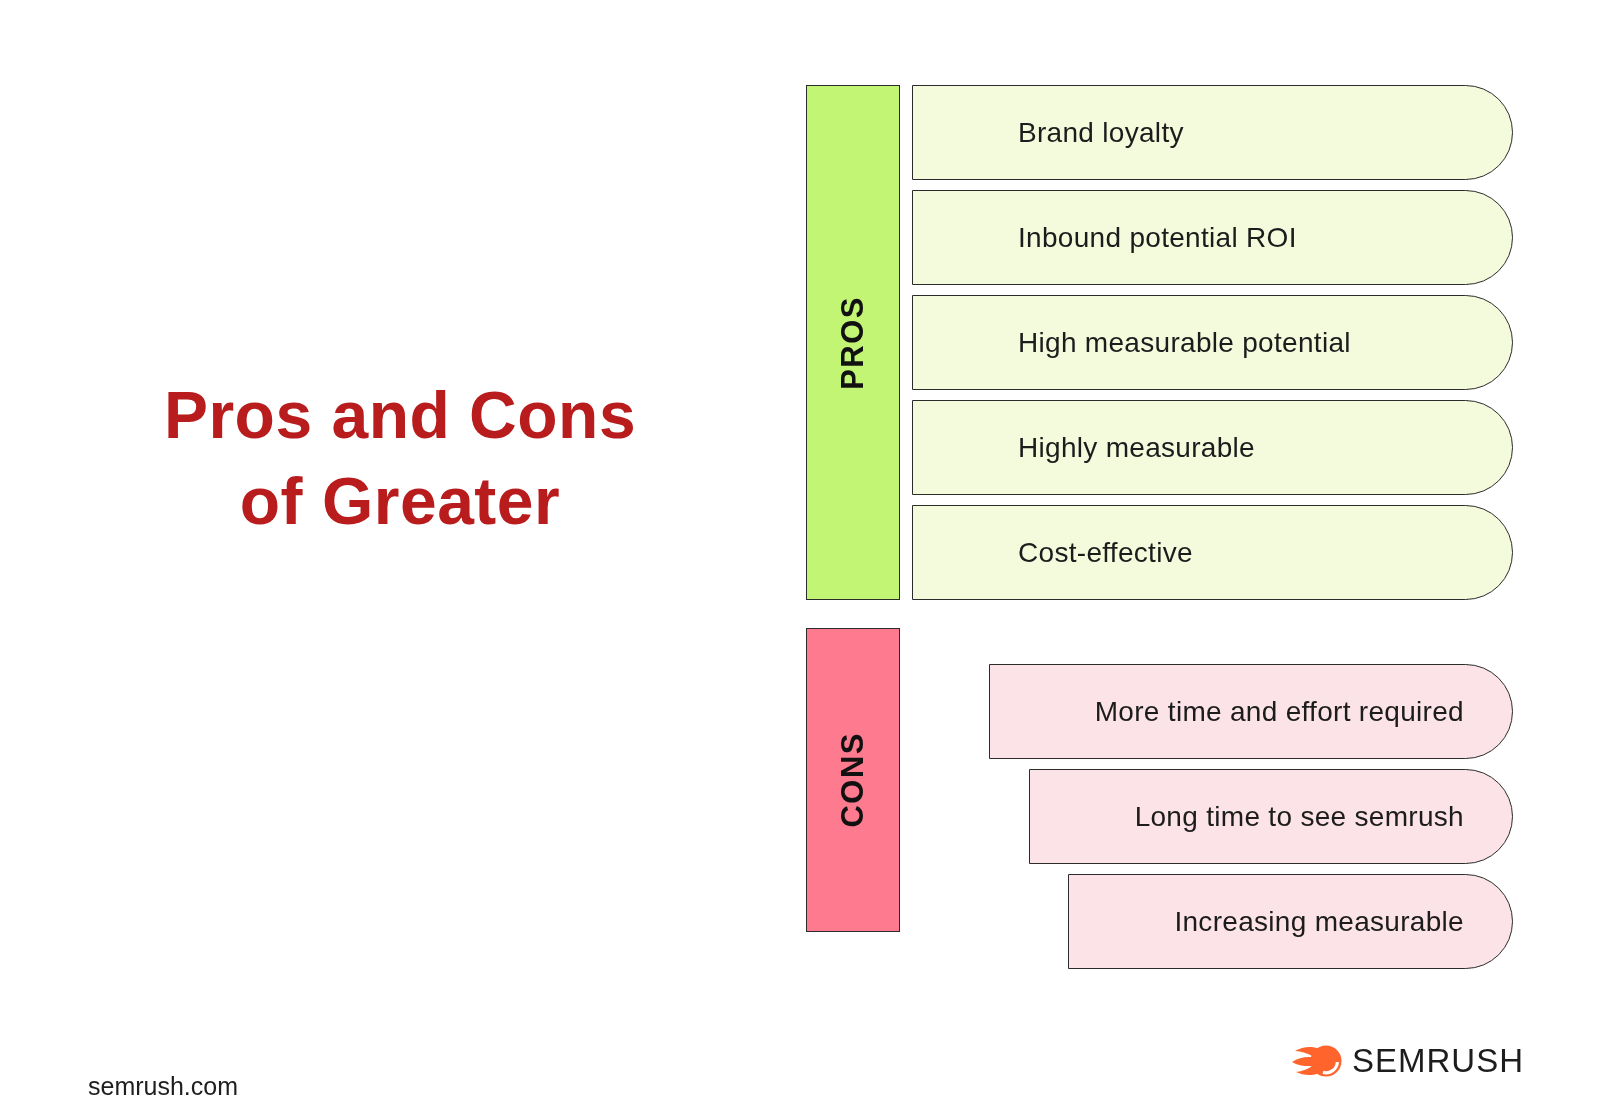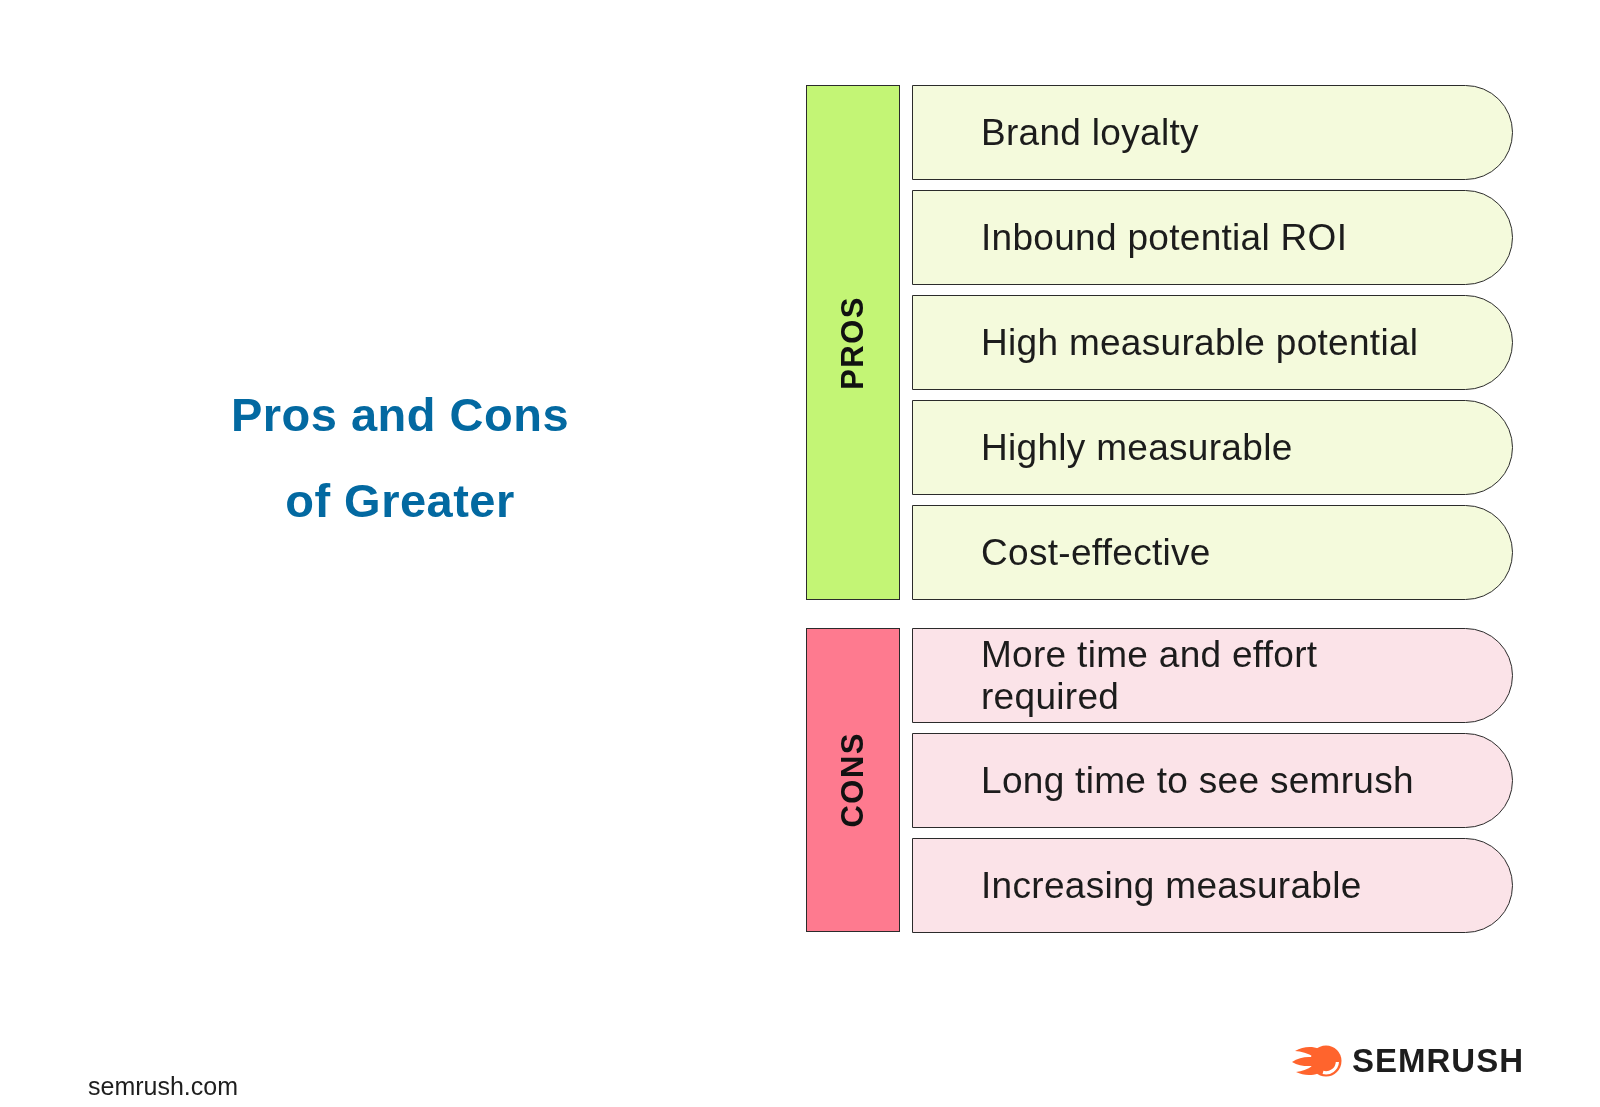--- a/index.html
+++ b/index.html
@@ -13,24 +13,24 @@
   }
 
   
   .title {
     position: absolute;
     left: 80px;
     top: 372px;
     width: 640px;
     text-align: center;
     font-weight: bold;
-    font-size: 47px;
+    font-size: 66px;
     line-height: 86px;
     letter-spacing: 0.5px;
-    color: #0369a1;
+    color: #b91c1c;
   }
   .title .line { display: block; }
 
   
   .bar {
     position: absolute;
     left: 806px;
     width: 94px;
     box-sizing: border-box;
     border: 1.5px solid #2b2b2b;
@@ -52,58 +52,59 @@
   
   .cards {
     position: absolute;
     left: 912px;
     width: 601px;
     display: flex;
     flex-direction: column;
     gap: 10px;
   }
   .cards-pros { top: 85px; }
-  .cards-cons { top: 628px; }
+  .cards-cons { top: 664px; align-items: flex-end; }
   .card {
     height: 95px;
     box-sizing: border-box;
     border: 1.5px solid #2b2b2b;
     border-radius: 0 48px 48px 0;
     display: flex;
     align-items: center;
     padding-left: 68px;
     padding-right: 48px;
   }
   .pros-card { background: var(--pros-card-color, #F4FADC); }
   .cons-card { background: var(--cons-card-color, #FBE3E8); }
   .card-text {
-    font-size: 37px;
+    font-size: 28px;
     letter-spacing: 0.3px;
     color: #1c1c1c;
+    margin-left: 37px;
   }
 
   
   .site-url {
     position: absolute;
     left: 88px;
     top: 1072px;
     font-size: 25px;
     color: #1e1e1e;
   }
   .logo {
     position: absolute;
     left: 1292px;
     top: 1042px;
     display: flex;
     align-items: center;
     gap: 10px;
   }
   .logo-icon-wrap { width: 50px; height: 32px; display: block; }
   .logo-text {
-    font-weight: bold;
+    font-weight: normal;
     font-size: 33px;
     letter-spacing: 1px;
     color: #1d1d1d;
   }
 </style>
 </head>
 <body>
 
 <div class="canvas">
 

